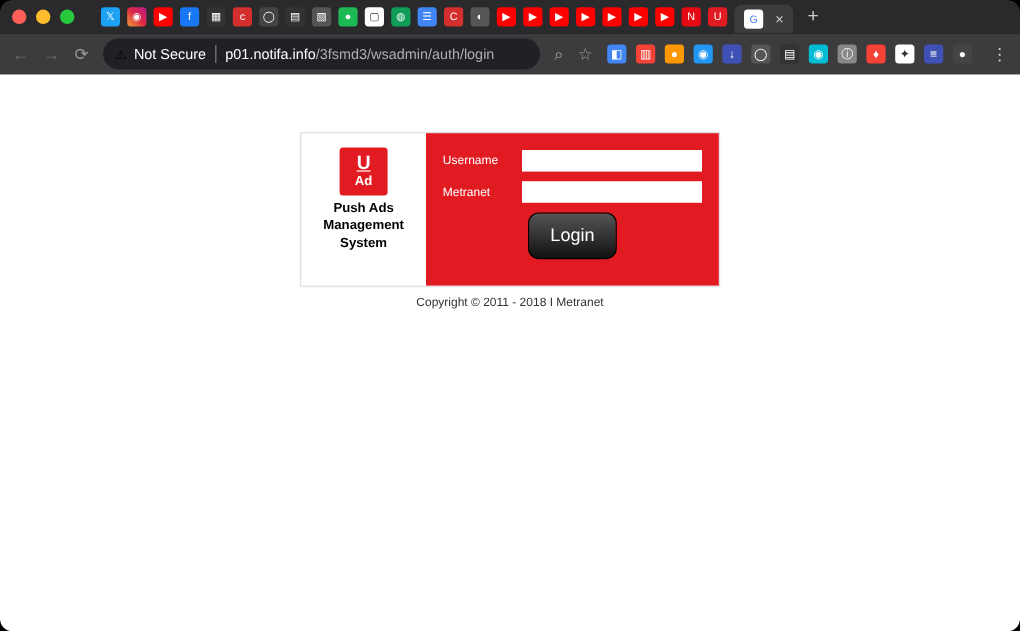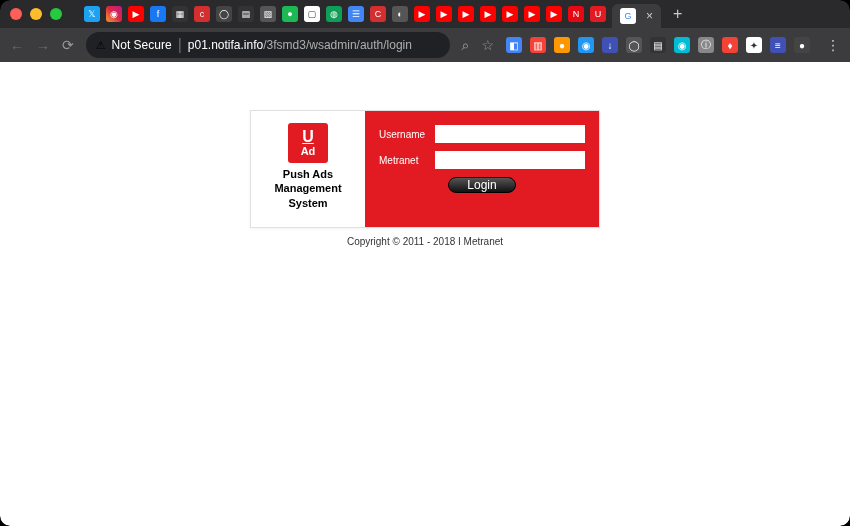--- a/index.html
+++ b/index.html
@@ -28,24 +28,24 @@
 .menu-dots{color:#ccc;font-size:14px;cursor:pointer;margin-left:4px}
 .page{flex:1;background:#fff;display:flex;flex-direction:column;align-items:center;padding-top:48px}
 .login-card{width:350px;background:#fff;border:1px solid #e0e0e0;display:flex;box-shadow:0 1px 3px rgba(0,0,0,.05)}
 .left-pane{width:140px;padding:12px 8px;text-align:center}
 .logo{width:40px;height:40px;background:#e21b22;margin:0 auto 4px;display:flex;flex-direction:column;align-items:center;justify-content:center;border-radius:3px;color:#fff;font-weight:bold;line-height:1}
 .logo .u{font-size:16px;text-decoration:underline}
 .logo .ad{font-size:11px;margin-top:1px}
 .sys-title{font-size:11px;font-weight:bold;margin-top:4px;line-height:1.3}
 .ver{font-size:9px;margin-top:18px;color:#333}
 .right-pane{flex:1;background:#e21b22;padding:14px 14px 18px}
-.field{display:flex;align-items:center;margin-bottom:8px;gap:6px}
+.field{display:flex;align-items:center;margin-bottom:8px;gap:16px}
 .field label{color:#fff;font-size:10px;width:50px}
 .field input{flex:1;height:18px;border:none;padding:0 4px;font-size:11px;background:#fff}
-.login-btn{display:block;margin:6px auto 16px;background:linear-gradient(#555,#111);color:#fff;border:1px solid #000;border-radius:9px;padding:0 18px;font-size:12px;cursor:pointer}
+.login-btn{display:block;margin:6px auto 4px;background:linear-gradient(#555,#111);color:#fff;border:1px solid #000;border-radius:9px;padding:10px 18px;font-size:15px;cursor:pointer}
 .copyright{font-size:10px;color:#333;margin-top:8px}
 </style>
 </head>
 <body>
 
 <div class="window">
 
   <div class="titlebar">
     <div class="traffic">
       <div class="dot red"></div>

